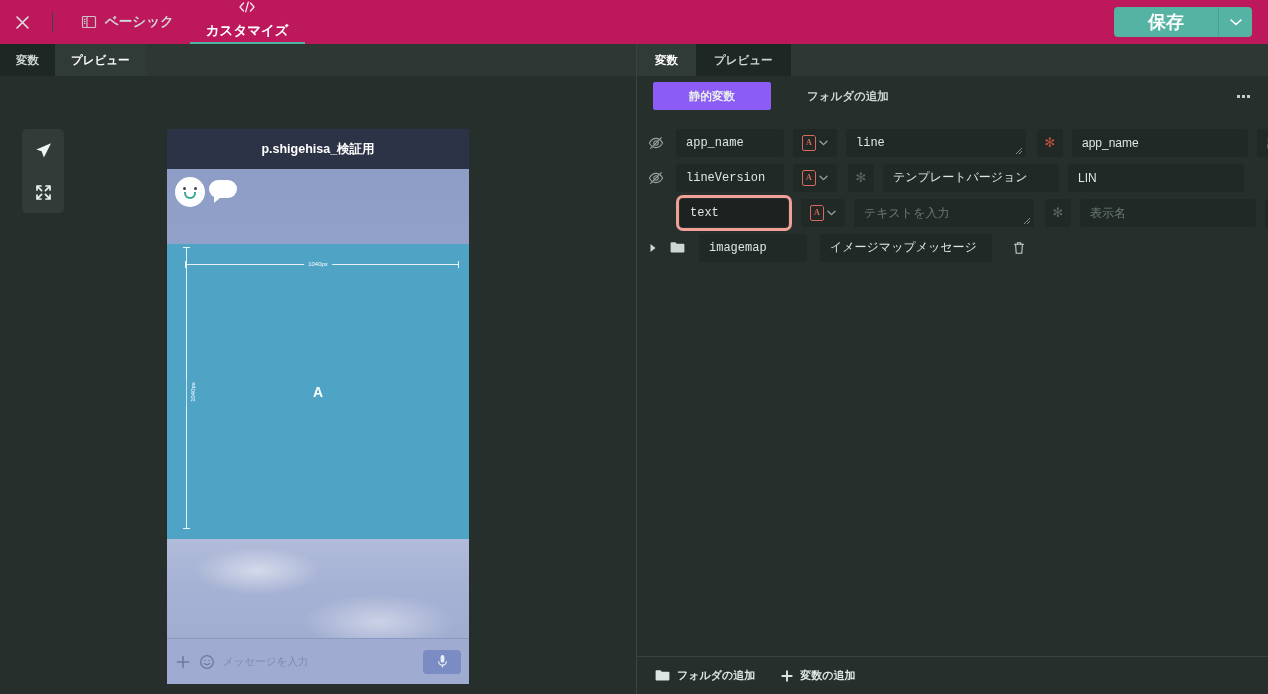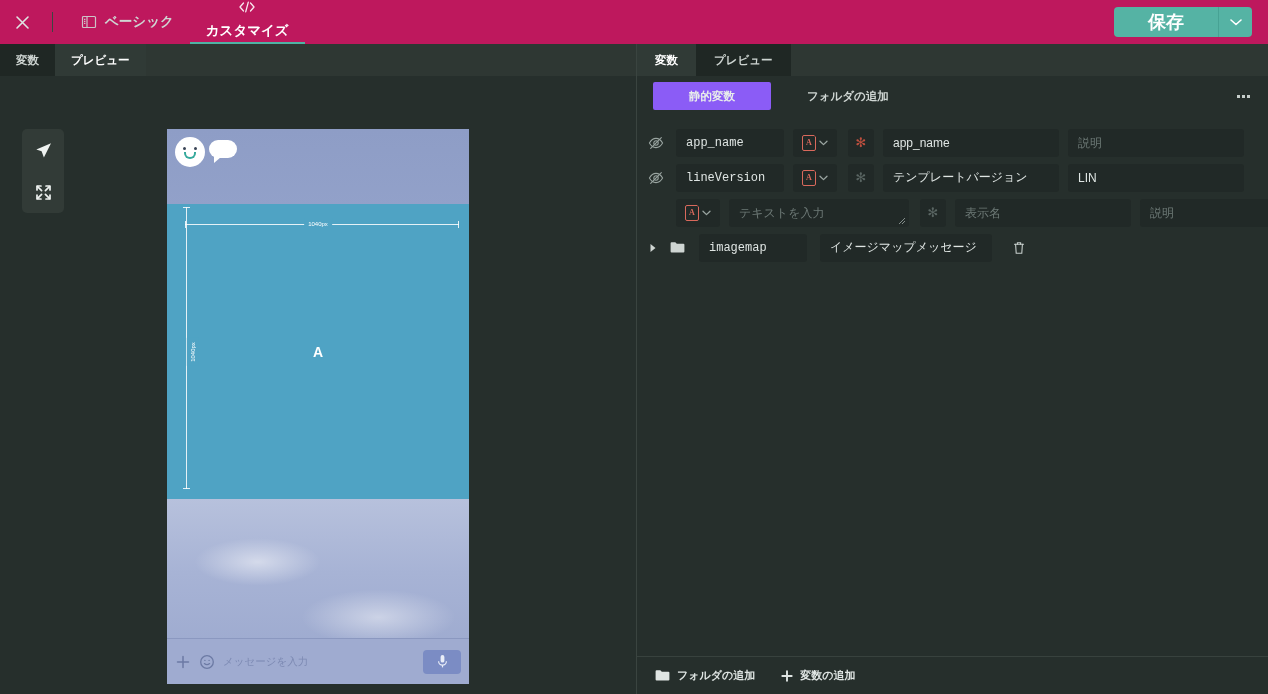--- a/index.html
+++ b/index.html
@@ -304,20 +304,21 @@
                 <path d="M6 15 H2 V11"></path>
               <path d="M2.6 2.6 L6.6 6.6"></path>
                 <path d="M14.4 2.6 L10.4 6.6"></path>
               <path d="M14.4 14.4 L10.4 10.4"></path>
                 <path d="M2.6 14.4 L6.6 10.4"></path>
             </svg>
           </div>
         </div>
 
         <div class="phone">
+          <div class="phone-header">p.shigehisa_検証用</div>
           <div class="phone-body">
             <div class="cloud-sky"></div>
 
             <div class="avatar-row">
               <div class="avatar">
                 <span class="eye l"></span>
                 <span class="eye r"></span>
                 <span class="mouth"></span>
               </div>
               <div class="bubble"></div>
@@ -402,20 +403,26 @@
             <input class="fld name-fld" value="app_name" style="">
           </div>
           <div class="type-sel">
             <span class="type-badge">A</span>
             <span class="caret-sm">
               <svg width="9" height="6" viewBox="0 0 9 6" fill="none" stroke="currentColor" stroke-width="1.3" stroke-linecap="round" stroke-linejoin="round">
                   <path d="M1 1.2 L4.5 4.6 L8 1.2"></path>
                 </svg>
             </span>
           </div>
+          <div class="value-fld">
+            <input class="fld" value="line" style="">
+            <svg class="resize-grip" viewBox="0 0 8 8" stroke="#8d9794" stroke-width=".9">
+                <path d="M7 1 L1 7 M7 4 L4 7"></path>
+              </svg>
+          </div>
           <div class="req-mark required">✻</div>
           <input class="fld label-fld jp" value="app_name" style="">
           <input class="fld desc-fld jp" placeholder="説明" style="">
         </div>
 
         <div class="var-row">
           <div class="vis-btn">
             <svg width="16" height="16" viewBox="0 0 18 18" fill="none" stroke="currentColor" stroke-width="1.2">
               <path d="M1.6 9 C3.6 5.4 6.1 3.8 9 3.8 C11.9 3.8 14.4 5.4 16.4 9 C14.4 12.6 11.9 14.2 9 14.2 C6.1 14.2 3.6 12.6 1.6 9 Z"></path>
               <circle cx="9" cy="9" r="2.5"></circle>
@@ -433,20 +440,23 @@
                 </svg>
             </span>
           </div>
           <div class="req-mark">✻</div>
           <input class="fld label-fld jp" value="テンプレートバージョン" style="">
           <input class="fld desc-fld jp" value="LIN" style="">
         </div>
 
         <div class="var-row">
           <div class="vis-btn"></div>
+          <div class="name-fld-wrap focused">
+            <input class="fld name-fld" autofocus="" value="text" style="">
+          </div>
           <div class="type-sel">
             <span class="type-badge">A</span>
             <span class="caret-sm">
               <svg width="9" height="6" viewBox="0 0 9 6" fill="none" stroke="currentColor" stroke-width="1.3" stroke-linecap="round" stroke-linejoin="round">
                   <path d="M1 1.2 L4.5 4.6 L8 1.2"></path>
                 </svg>
             </span>
           </div>
           <div class="value-fld">
             <input class="fld jp" placeholder="テキストを入力" style="">

